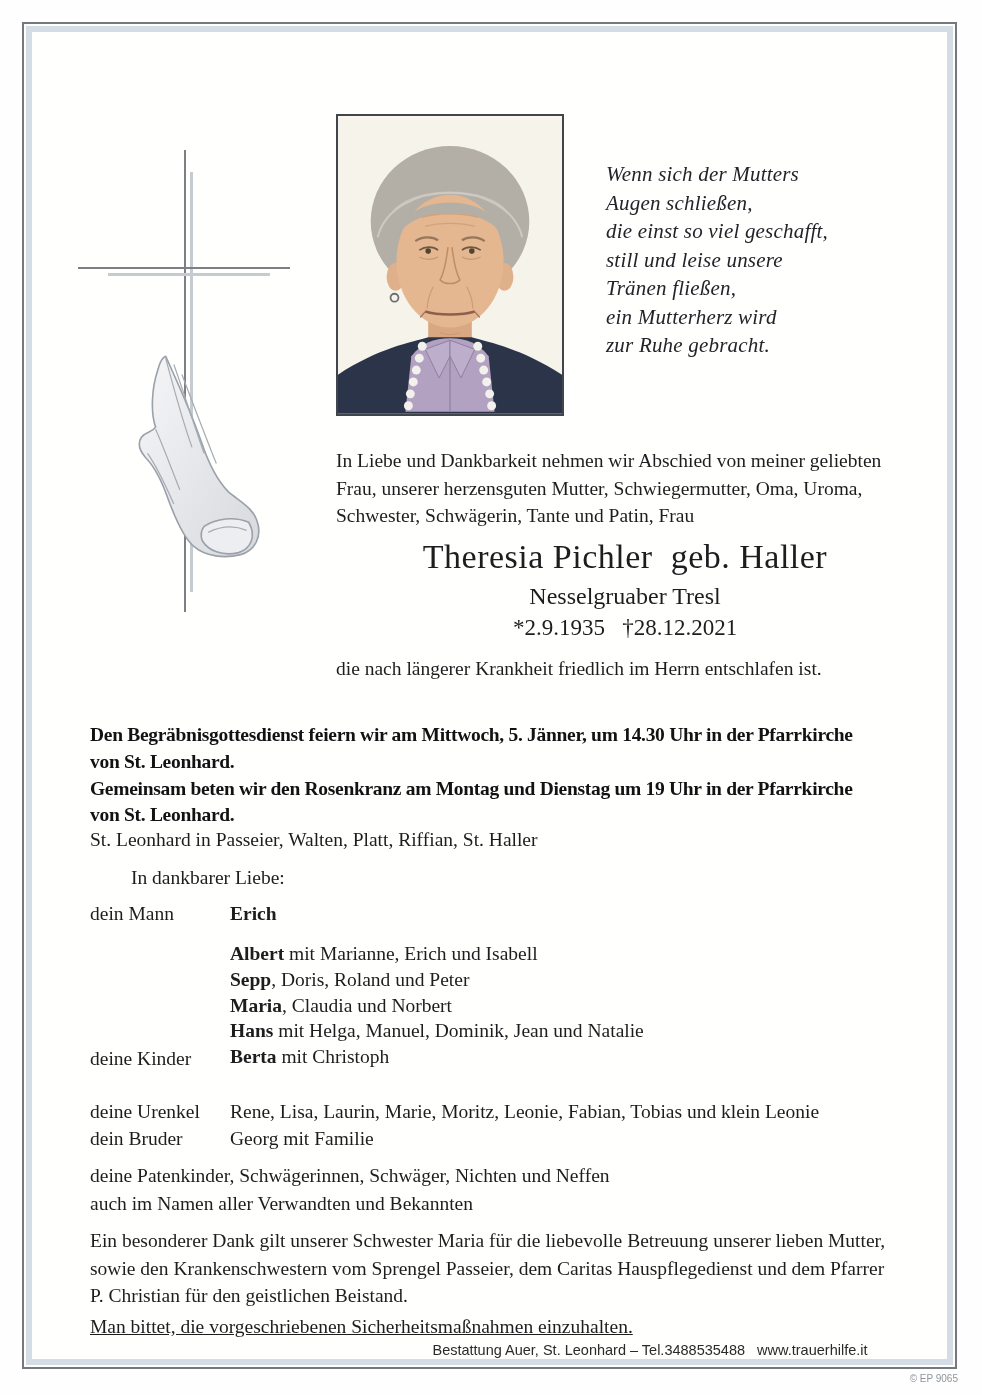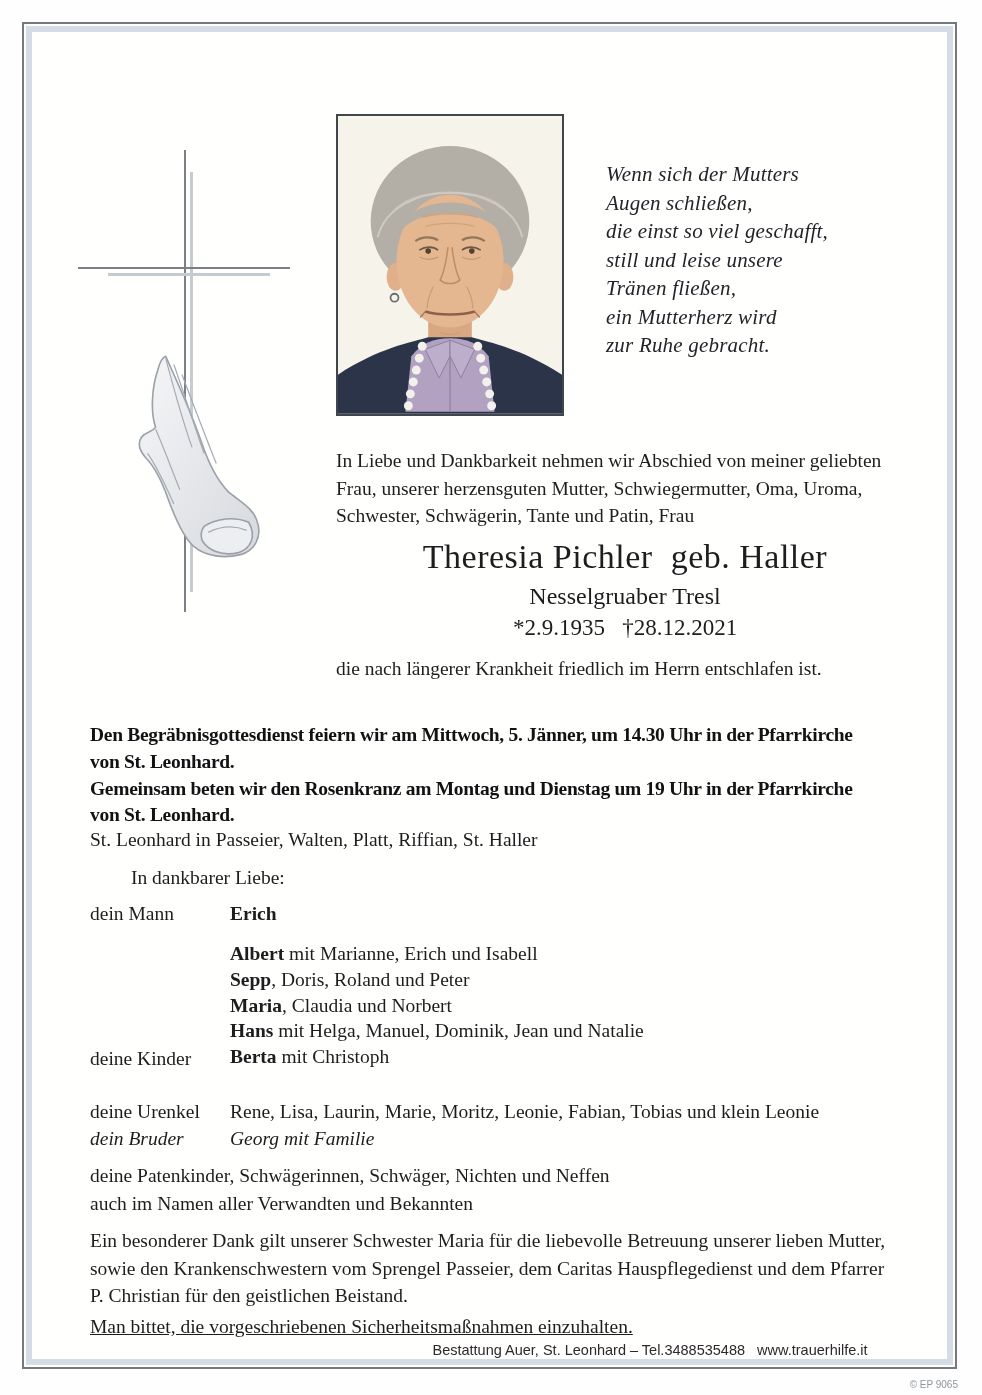--- a/index.html
+++ b/index.html
@@ -68,41 +68,41 @@
   .places     { position: absolute; left: 90px; top: 829px; font-size: 19.5px; }
   .salutation { position: absolute; left: 90px; top: 867px; font-size: 19.5px; margin-left: 41px; }
 
   .fam { position: absolute; left: 90px; width: 840px; font-size: 19.5px; display: flex; }
   .fam .lbl { width: 140px; flex: 0 0 140px; }
   .fam .val { flex: 1; }
   .fam-husband  { top: 903px; }
   .fam-children { top: 941px; align-items: flex-end; }
   .fam-children .val div { line-height: 25.8px; }
   .fam-urenkel  { top: 1101px; }
-  .fam-bruder   { top: 1128px; font-style: italic; }
+  .fam-bruder   { top: 1128px; }
 
   .others {
     position: absolute; left: 90px; top: 1162px; width: 840px;
     font-size: 19.5px; line-height: 27.5px; white-space: pre-line;
   }
   .thanks {
     position: absolute; left: 90px; top: 1227px; width: 845px;
     font-size: 19.5px; line-height: 27.5px; white-space: pre-line;
   }
   .safety { position: absolute; left: 90px; top: 1316px; width: 840px; font-size: 19.5px; text-decoration: underline; }
 
   .footer-line {
     position: absolute; left: 350px; top: 1342px; width: 600px;
     text-align: center; font-family: "Liberation Sans", sans-serif;
     font-size: 14.5px; color: #2a2a2c;
   }
   .copyright {
     position: absolute; right: 24px; top: 1373px;
     font-family: "Liberation Sans", sans-serif;
-    font-size: 10px; color: #8f959b; margin-top: 6px;
+    font-size: 10px; color: #8f959b;
   }
   b { font-weight: bold; }
 </style>
 </head>
 <body>
 
 <div class="page">
   <div class="card-outer">
     <div class="card-inner"></div>
   </div>

